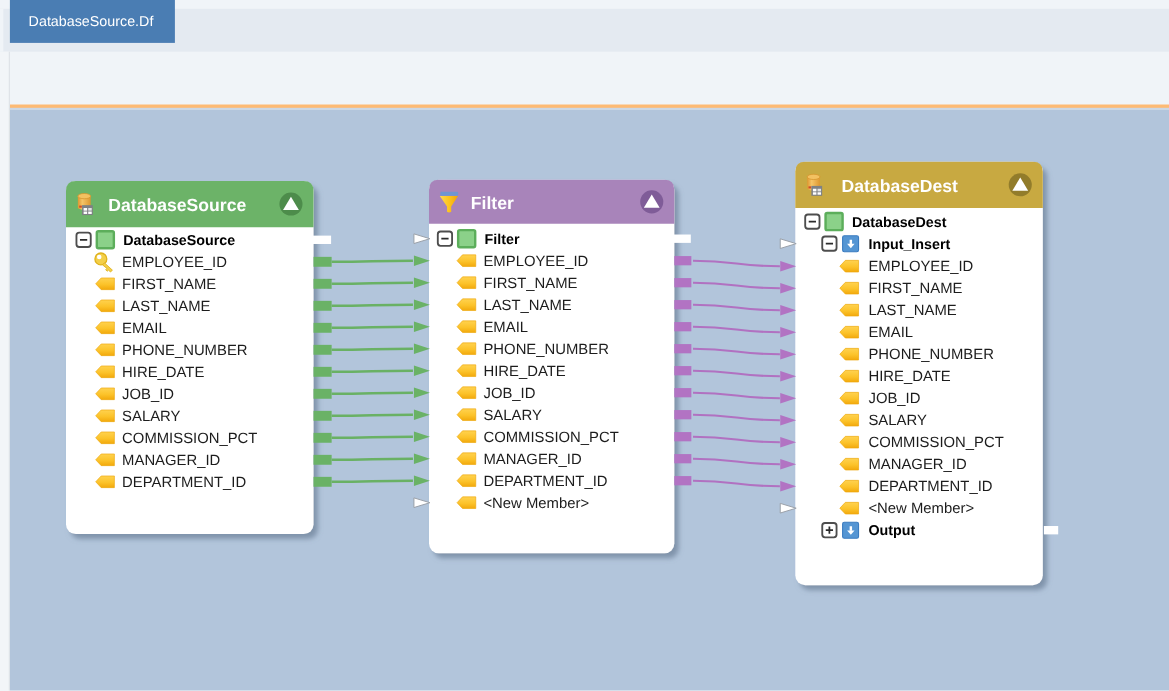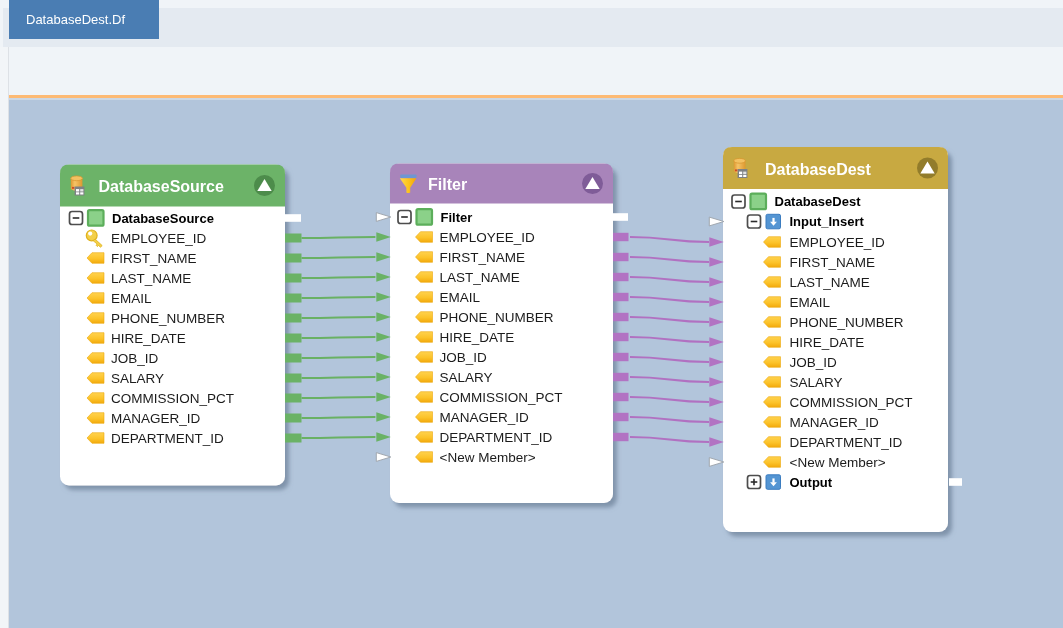--- a/index.html
+++ b/index.html
@@ -10,21 +10,21 @@
 #lmargin { position:absolute; left:0; top:47px; width:9px; height:581px; background:#f2f5f8; border-right:1px solid #dde1e6; }
 #canvas { position:absolute; left:9px; top:100px; width:1054px; height:528px; }
 #ctop { position:absolute; left:9px; top:98px; width:1054px; height:2px; background:#cbd7e5; }
 svg { display:block; }
 text { font-family:"Liberation Sans", sans-serif; }
 </style></head>
 <body>
 <div id="page">
 <div id="tabrow"></div>
 <div style="position:absolute;left:0;top:8px;width:3px;height:39px;background:#f0f4f8;"></div>
-<div id="tab">DatabaseDest.Df</div>
+<div id="tab">DatabaseSource.Df</div>
 <div id="toolbar">
       <svg width="1063" height="53" viewBox="0 47 1063 53">
 <g transform="translate(0,0)">
           <g fill="#3b6cb4">
             <path d="M 22.4 68.2 L 26.2 71.4 C 29 66.2 36 64.8 40.5 67.2 C 43.5 68.8 45.8 71.6 46.4 74.6 C 44.5 72.5 42 71.5 39.5 71.9 C 36.2 72.5 34.2 75 33.6 79.8 L 22.4 79.8 Z"></path>
           </g>
 <path d="M 55.5 71.8 L 64 71.8 L 59.7 77.2 Z" fill="#111111"></path>
 <g fill="#a9adb2" transform="translate(120.6,0) scale(-1,1)">
             <path d="M 22.4 68.2 L 26.2 71.4 C 29 66.2 36 64.8 40.5 67.2 C 43.5 68.8 45.8 71.6 46.4 74.6 C 44.5 72.5 42 71.5 39.5 71.9 C 36.2 72.5 34.2 75 33.6 79.8 L 22.4 79.8 Z"></path>
           </g>

